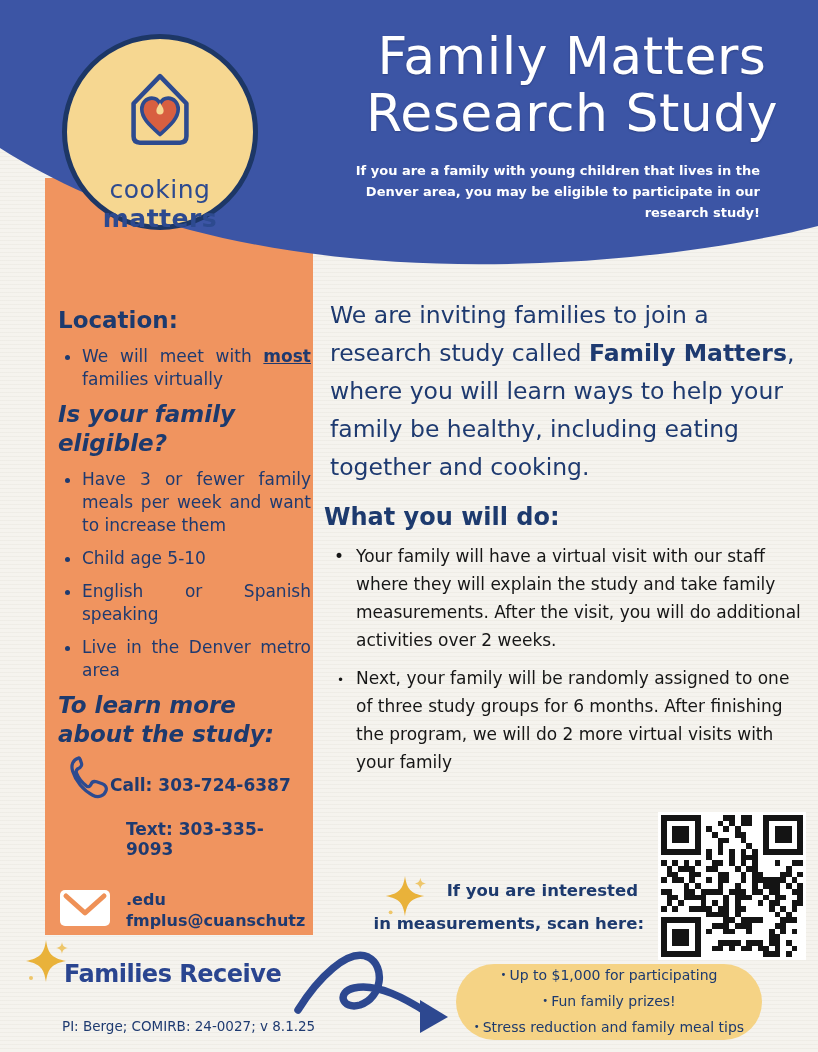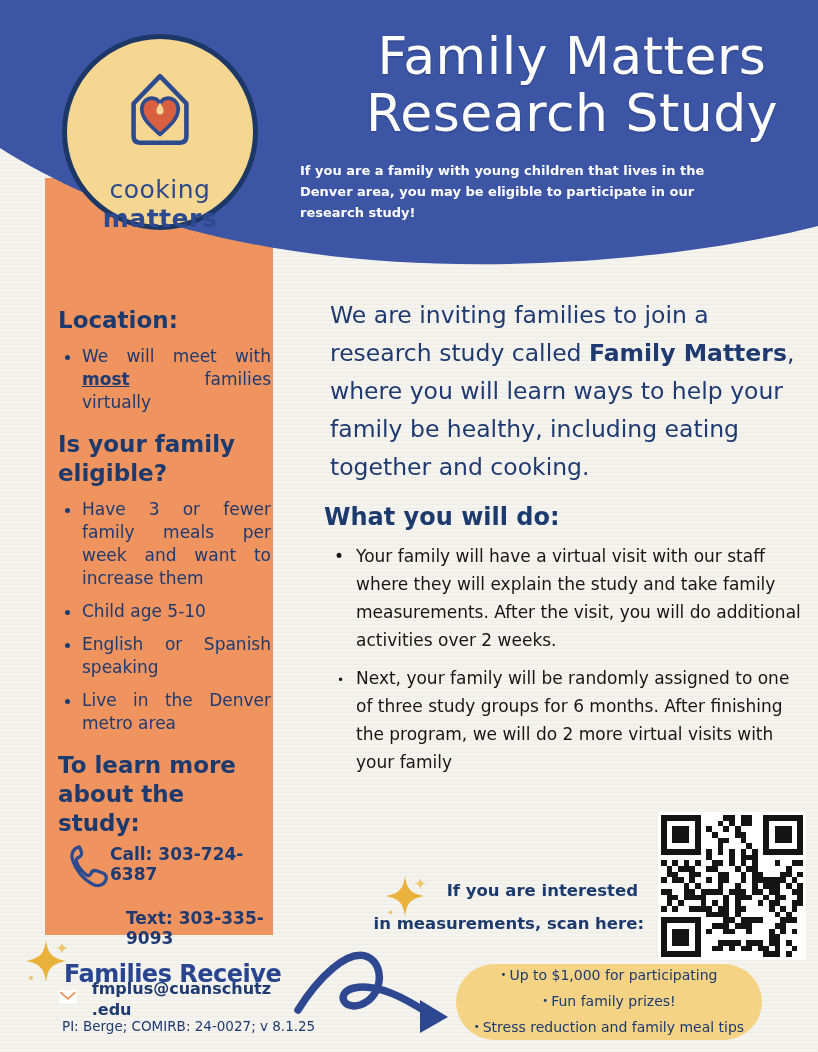--- a/index.html
+++ b/index.html
@@ -9,33 +9,33 @@
       repeating-linear-gradient(to bottom, rgba(140,130,105,.06) 0 1px, rgba(255,255,255,0) 1px 4px),
       #f5f3ee;
     font-family:"DejaVu Sans","Liberation Sans",sans-serif;
     color:#1e3a70;
   }
   
   .swoosh{position:absolute;left:0;top:0;width:818px;height:275px;z-index:2;}
   .header-text{position:absolute;left:330px;right:4px;top:28px;z-index:3;text-align:center;color:#fff;}
   .title-line{font-size:52px;line-height:57px;font-weight:500;letter-spacing:.5px;
     text-shadow:0 1px 2px rgba(20,30,70,.35);}
-  .subtitle{position:absolute;left:300px;top:160px;width:460px;z-index:3;text-align:left;
+  .subtitle{position:absolute;left:300px;top:160px;width:460px;z-index:3;text-align:right;
     color:#fff;font-weight:bold;font-size:13px;line-height:21px;}
   
   .logo-circle{position:absolute;left:62px;top:34px;width:196px;height:196px;border-radius:50%;
     background:#f6d791;border:5px solid #1d3766;z-index:4;box-sizing:border-box;}
   .logo-house{position:absolute;left:52px;top:26px;}
   .wordmark{position:absolute;left:0;right:0;top:136px;text-align:center;color:#2d4a8f;font-size:25px;letter-spacing:.5px;}
   .wordmark b{font-weight:bold;}
   
-  .sidebar{position:absolute;left:45px;top:178px;width:228px;height:757px;background:#f0945f;z-index:1;
+  .sidebar{position:absolute;left:45px;top:178px;width:268px;height:757px;background:#f0945f;z-index:1;
     box-sizing:border-box;padding:128px 2px 0 13px;}
   .sb-h{font-size:23px;line-height:29px;font-weight:bold;color:#1d3a6e;margin:0;}
-  .sb-h.mt{margin-top:16px;}
+  .sb-h.mt{margin-top:9px;font-style:italic;}
   .sb-list{margin:10px 0 0 0;padding:0 0 0 24px;list-style:disc;}
   .sb-list li{font-size:17px;line-height:23px;text-align:justify;margin-bottom:10px;color:#1e3a70;}
   .sb-list li:last-child{margin-bottom:0;}
   .u{text-decoration:underline;font-weight:bold;}
   .contact-row{display:flex;align-items:flex-end;margin-top:4px;}
   .phone-svg{flex:0 0 auto;margin-left:8px;}
   .call-label{font-size:17px;font-weight:bold;margin:0 0 8px 2px;}
   .text-label{font-size:17px;font-weight:bold;margin:16px 0 0 68px;}
   .email-row{display:flex;align-items:flex-start;margin-top:28px;}
   .email-text{font-size:16px;font-weight:bold;line-height:21px;margin-left:14px;margin-top:2px;}
@@ -122,22 +122,22 @@
     </div>
 
     <p class="text-label">Text: 303-335-9093</p>
 
     <div class="email-row">
       <svg width="54" height="42" viewBox="0 0 54 42">
         <rect x="2" y="3" width="50" height="36" rx="5" fill="#ffffff"></rect>
         <path d="M8,9 L27,26 L46,9" fill="none" stroke="#ef9157" stroke-width="5" stroke-linecap="round" stroke-linejoin="round"></path>
       </svg>
       <div class="email-text">
+        <div>.edu</div>
         <div>fmplus@cuanschutz</div>
-        <div>.edu</div>
       </div>
     </div>
   </aside>
 
   <main class="main-col">
     <p class="intro"><span>We are inviting families to join a research study called </span><b>Family Matters</b><span>, where you will learn ways to help your family be healthy, including eating together and cooking.</span></p>
 
     <h2 class="what-h">What you will do:</h2>
     <ul class="what-list">
       <li>Your family will have a virtual visit with our staff where they will explain the study and take family measurements. After the visit, you will do additional activities over 2 weeks.</li>

